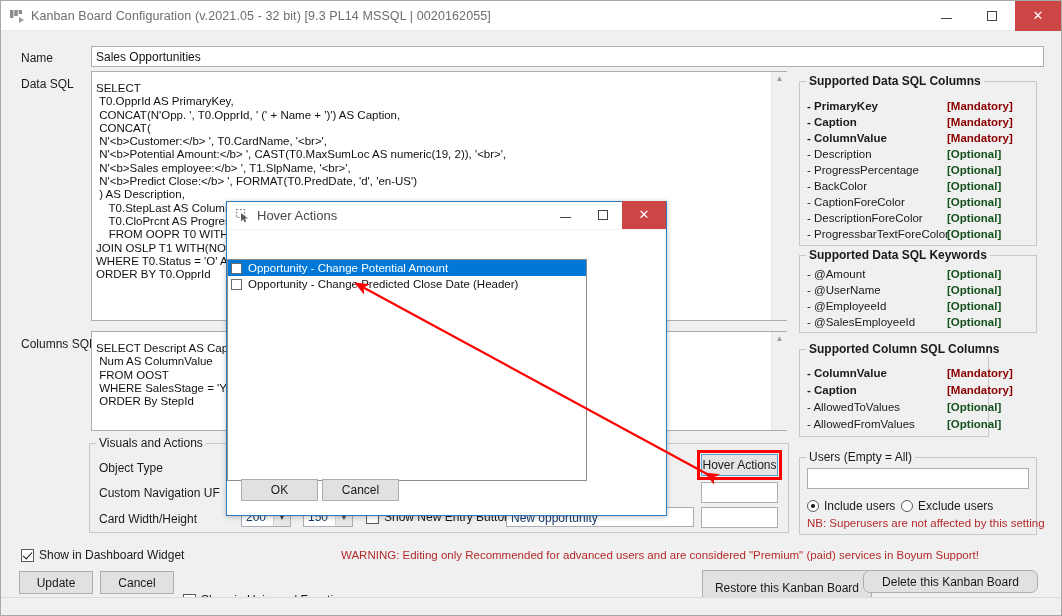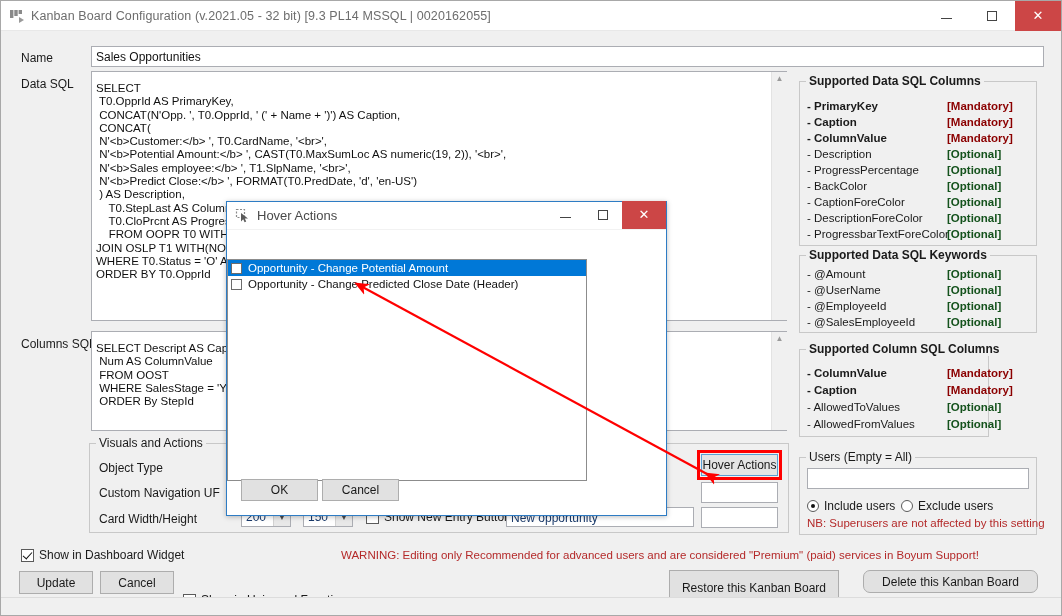--- a/index.html
+++ b/index.html
@@ -336,21 +336,21 @@
     <span>Show in Dashboard Widget</span>
   </div>
   <div class="cb" style="left:182px; top:547px;margin-top:45px;">
     <span class="cb-box checked"></span>
     <span>Show in Universal Function</span>
   </div>
   <div class="warn" style="left:340px; top:548px;">WARNING: Editing only Recommended for advanced users and are considered "Premium" (paid) services in Boyum Support!</div>
 
   <div class="btn" style="left:18px; top:570px; width:74px; height:23px;">Update</div>
   <div class="btn" style="left:99px; top:570px; width:74px; height:23px;">Cancel</div>
-  <div class="btn" style="left:668px; top:569px; width:170px; height:36px;">Restore this Kanban Board</div>
+  <div class="btn" style="left:701px; top:569px; width:170px; height:36px;">Restore this Kanban Board</div>
   <div class="btn" style="left:862px; top:569px; width:175px; height:23px;border-radius:7px;">Delete this Kanban Board</div>
 
   <div class="statusbar"></div>
   <div class="grip" style="left:1045px; top:600px;"></div>
 
   <div class="dialog" style="left:225px; top:200px; width:441px; height:315px;">
     <div class="dlg-title">
       <span class="ic">
         <svg width="16" height="16" viewBox="0 0 16 16">
           <rect x="1.5" y="1.5" width="8" height="8" fill="none" stroke="#8a8a8a" stroke-width="1.2" stroke-dasharray="2 1.5"></rect>

